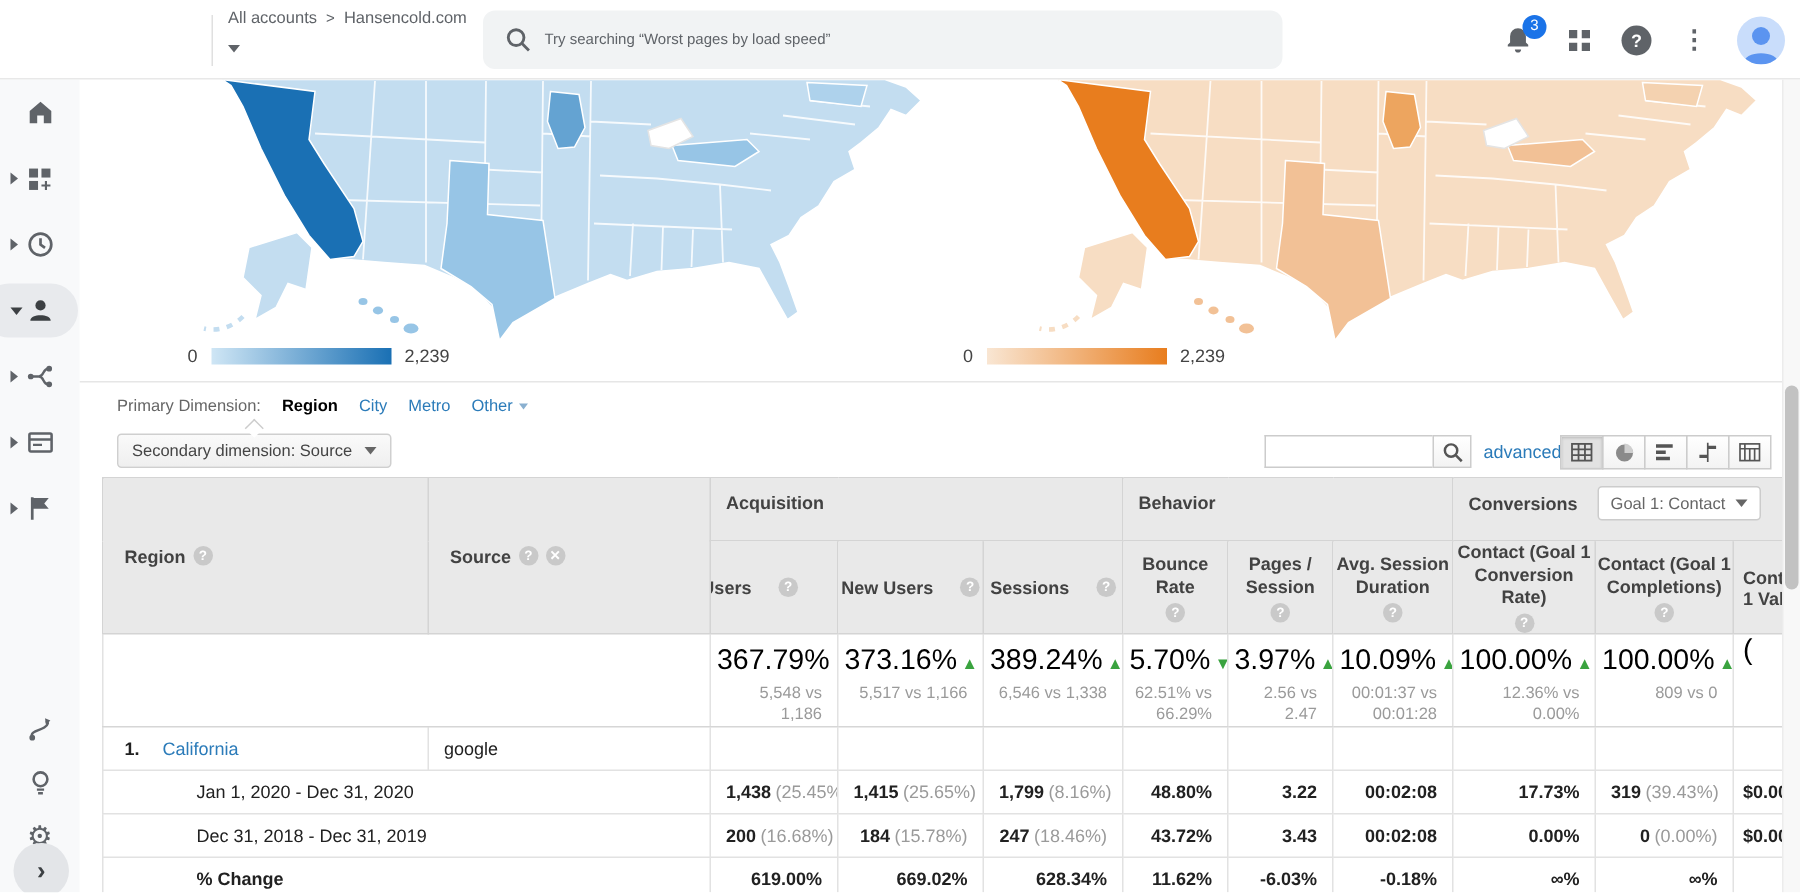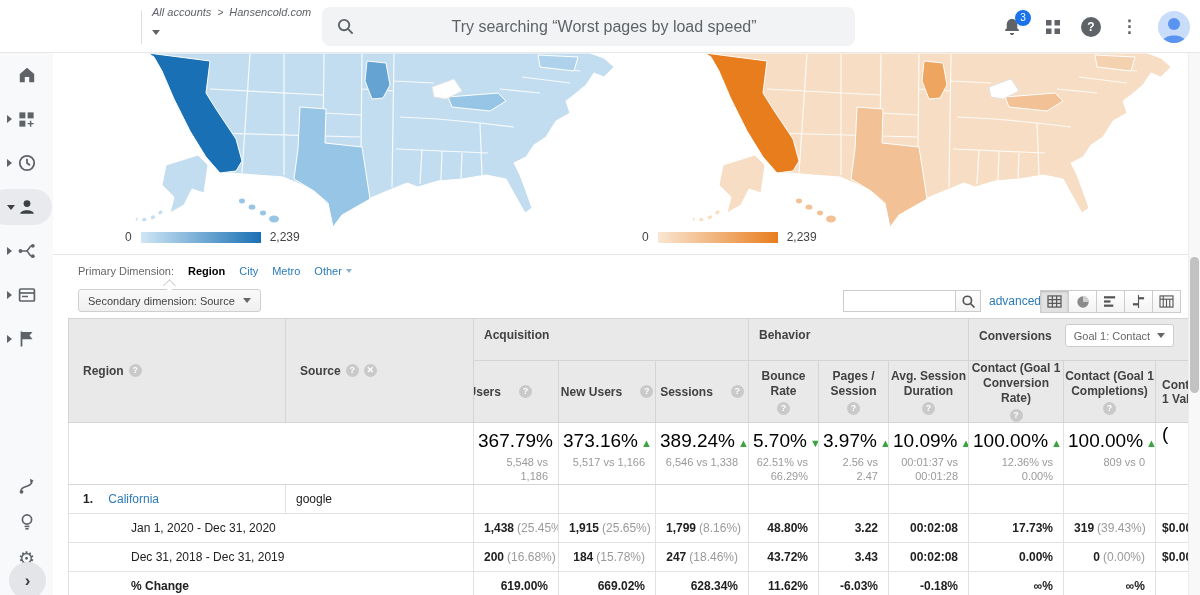--- a/index.html
+++ b/index.html
@@ -10,27 +10,27 @@
   
   .appbar { position:absolute; top:0; left:0; width:1200px; height:53px; background:#fff; border-bottom:1px solid #e8e8e8; z-index:20; }
   .logo-wrap { position:absolute; left:12px; top:11px; display:flex; align-items:center; }
   .ga-logo { position:relative; width:30px; height:30px; margin-right:9px; }
   .ga-bar-tall { position:absolute; right:1px; top:1px; width:9px; height:28px; background:#f9ab00; border-radius:4.5px; }
   .ga-bar-mid  { position:absolute; left:10px; top:13px; width:9px; height:16px; background:#e37400; border-radius:4.5px; }
   .ga-dot      { position:absolute; left:0; bottom:1px; width:9px; height:9px; background:#e37400; border-radius:50%; }
   .product-name { font-size:21px; color:#757575; letter-spacing:.2px; }
   .appbar-divider { position:absolute; left:141px; top:10px; width:1px; height:34px; background:#e0e0e0; }
   .account-block { position:absolute; left:152px; top:6px; }
-  .breadcrumb { font-size:11px; color:#5f6368; margin-bottom:12px;font-style:italic; }
+  .breadcrumb { font-size:11px; color:#5f6368; margin-bottom:12px; }
   .breadcrumb .sep { margin:0 3px; font-size:10px; }
   .view-row { display:flex; align-items:center; gap:7px; }
   .view-name { font-size:18px; color:#202124; }
   .caret-down { width:0; height:0; border-left:4px solid transparent; border-right:4px solid transparent; border-top:5px solid #5f6368; display:inline-block; }
   .search-pill { position:absolute; left:322px; top:7px; width:533px; height:39px; background:#f1f3f4; border-radius:8px; display:flex; align-items:center; padding:0 14px; }
-  .search-pill input { border:none; outline:none; background:transparent; font-family:inherit; font-size:16px; color:#3c4043; width:460px; margin-left:19px;text-align:center; }
+  .search-pill input { border:none; outline:none; background:transparent; font-family:inherit; font-size:10px; color:#3c4043; width:460px; margin-left:8px; }
   .search-pill input::placeholder { color:#5f6368; opacity:1; }
   .appbar-right { position:absolute; right:10px; top:0; height:53px; display:flex; align-items:center; gap:18px; }
   .bell-wrap { position:relative; width:24px; height:24px; }
   .nbadge { position:absolute; top:-5px; right:-6px; min-width:16px; height:16px; border-radius:8px; background:#1a73e8; color:#fff; font-size:10px; line-height:16px; text-align:center; padding:0 2px; }
   .help-circle { width:20px; height:20px; border-radius:50%; background:#5f6368; color:#fff; font-size:12px; font-weight:bold; text-align:center; line-height:20px; }
   .kebab { color:#5f6368; font-size:17px; font-weight:bold; line-height:1; padding:0 2px; }
   .avatar { width:32px; height:32px; border-radius:50%; background:#c9ddfb; display:flex; align-items:flex-end; justify-content:center; overflow:hidden; }
 
   
   .sidebar { position:absolute; left:0; top:53px; width:53px; height:542px; background:#f8f9fa; z-index:10; }
@@ -491,21 +491,21 @@
             <td></td>
             <td></td>
             <td></td>
             <td></td>
             <td></td>
             <td class="col-last"></td>
         </tr>
         <tr>
           <td class="period-label" colspan="2">Jan 1, 2020 - Dec 31, 2020</td>
           <td><span class="v">1,438</span><span class="s">(25.45%)</span></td>
-          <td><span class="v">1,915</span><span class="s">(25.65%)</span></td>
+          <td><span class="v">1,415</span><span class="s">(25.65%)</span></td>
           <td><span class="v">1,799</span><span class="s">(8.16%)</span></td>
           <td><span class="v">48.80%</span></td>
           <td><span class="v">3.22</span></td>
           <td><span class="v">00:02:08</span></td>
           <td><span class="v">17.73%</span></td>
           <td><span class="v">319</span><span class="s">(39.43%)</span></td>
           <td class="col-last"><span class="v">$0.00</span></td>
         </tr>
         <tr>
           <td class="period-label" colspan="2">Dec 31, 2018 - Dec 31, 2019</td>

